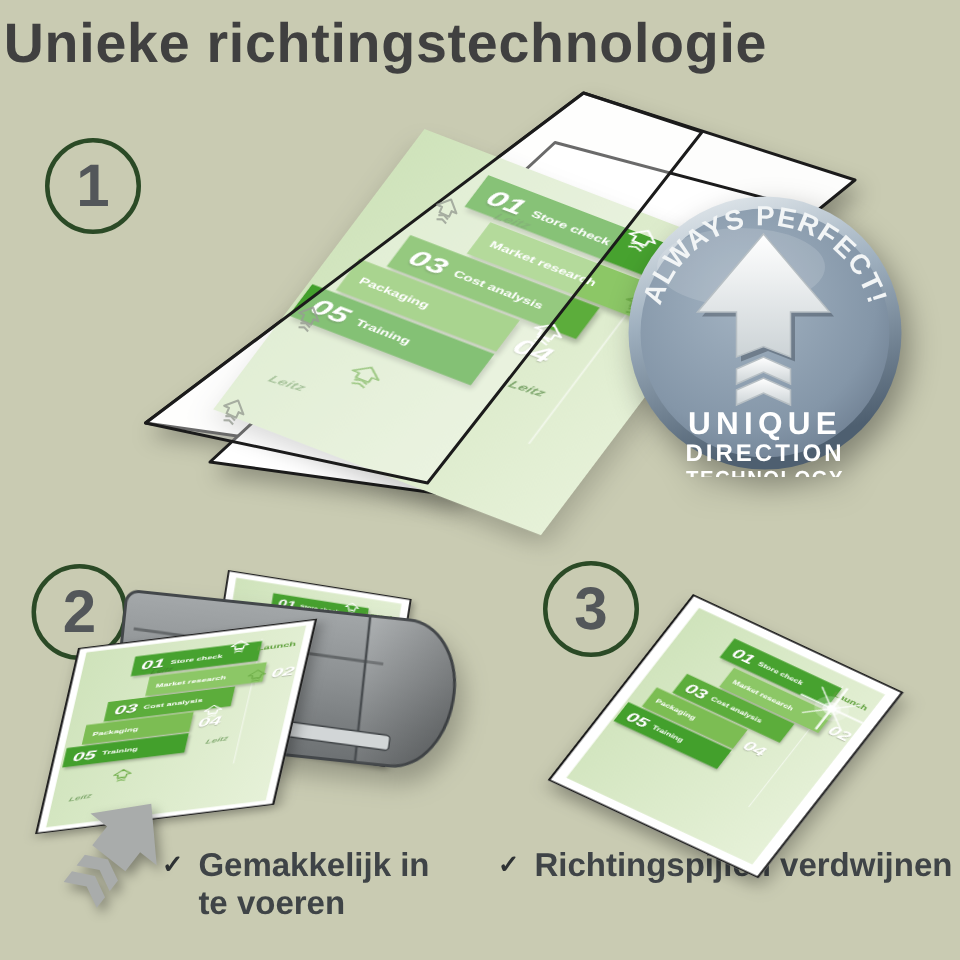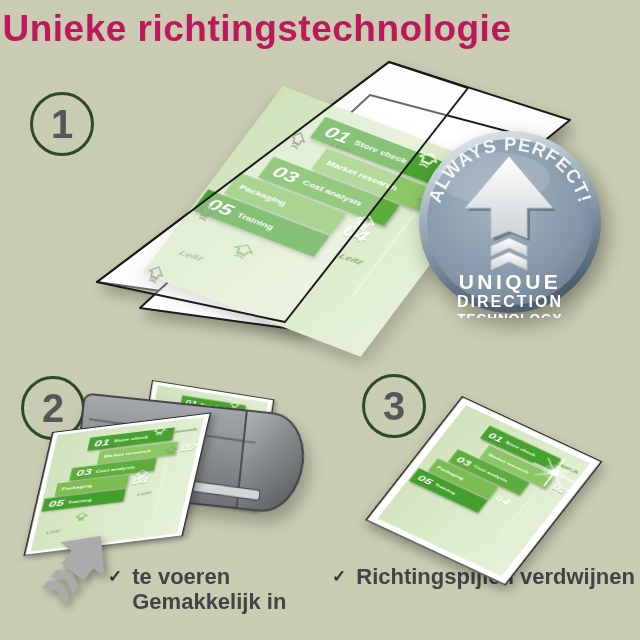--- a/index.html
+++ b/index.html
@@ -1,21 +1,21 @@
 <!DOCTYPE html>
 <html><head>
 <meta charset="utf-8">
 <style>
   html,body{margin:0;padding:0;}
   body{width:640px;height:640px;font-family:"Liberation Sans",sans-serif;}
   .stage{position:relative;width:640px;height:640px;background:#c9cbb2;overflow:hidden;}
 
   
   .page-title{position:absolute;left:0;top:8px;width:514px;margin:0;text-align:center;
-    font-size:37px;font-weight:bold;color:#be185d;letter-spacing:.5px;}
+    font-size:37px;font-weight:bold;color:#404040;letter-spacing:.5px;}
 
   
   .step-circle{position:absolute;width:58px;height:58px;border:3px solid #2b4a26;border-radius:50%;
     display:flex;align-items:center;justify-content:center;font-size:40px;font-weight:bold;color:#53575a;}
   #circle1{left:30px;top:92px;}
   #circle2{left:21px;top:376px;}
   #circle3{left:362px;top:374px;}
 
   
   .sheets{position:absolute;left:0;top:50px;z-index:1;filter:drop-shadow(4px 8px 7px rgba(0,0,0,.28));}
@@ -387,22 +387,22 @@
       <circle cx="32" cy="32" r="4" fill="#ffffff" opacity="0.95"></circle>
       <path d="M32 2 V62 M2 32 H62" stroke="#ffffff" stroke-width="2.2" opacity="0.9"></path>
       <path d="M13 13 L51 51 M51 13 L13 51" stroke="#ffffff" stroke-width="1.6" opacity="0.75"></path>
     </svg>
   </div>
 </div>
 
   <div class="check-item" id="check1">
     <span class="check-icon">✓</span>
     <div class="check-text">
+      <div>Gemakkelijk in</div>
       <div>te voeren</div>
-      <div>Gemakkelijk in</div>
     </div>
   </div>
   <div class="check-item" id="check2">
     <span class="check-icon">✓</span>
     <div class="check-text">
       <div>Richtingspijlen verdwijnen</div>
     </div>
   </div>
 
 </div>

